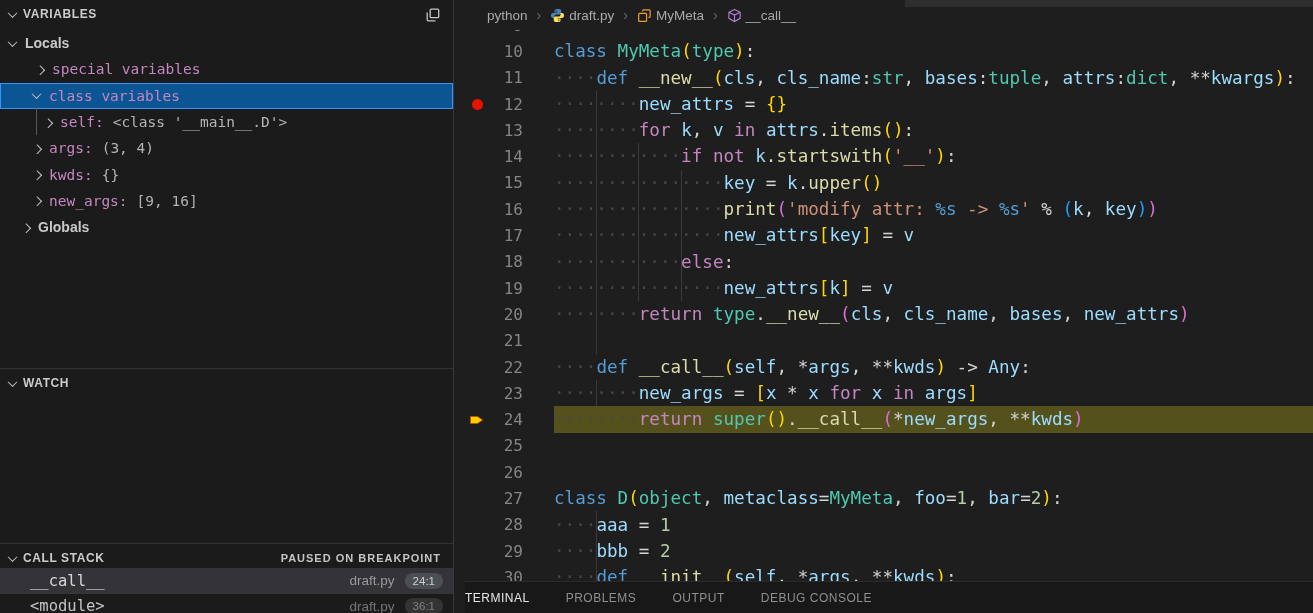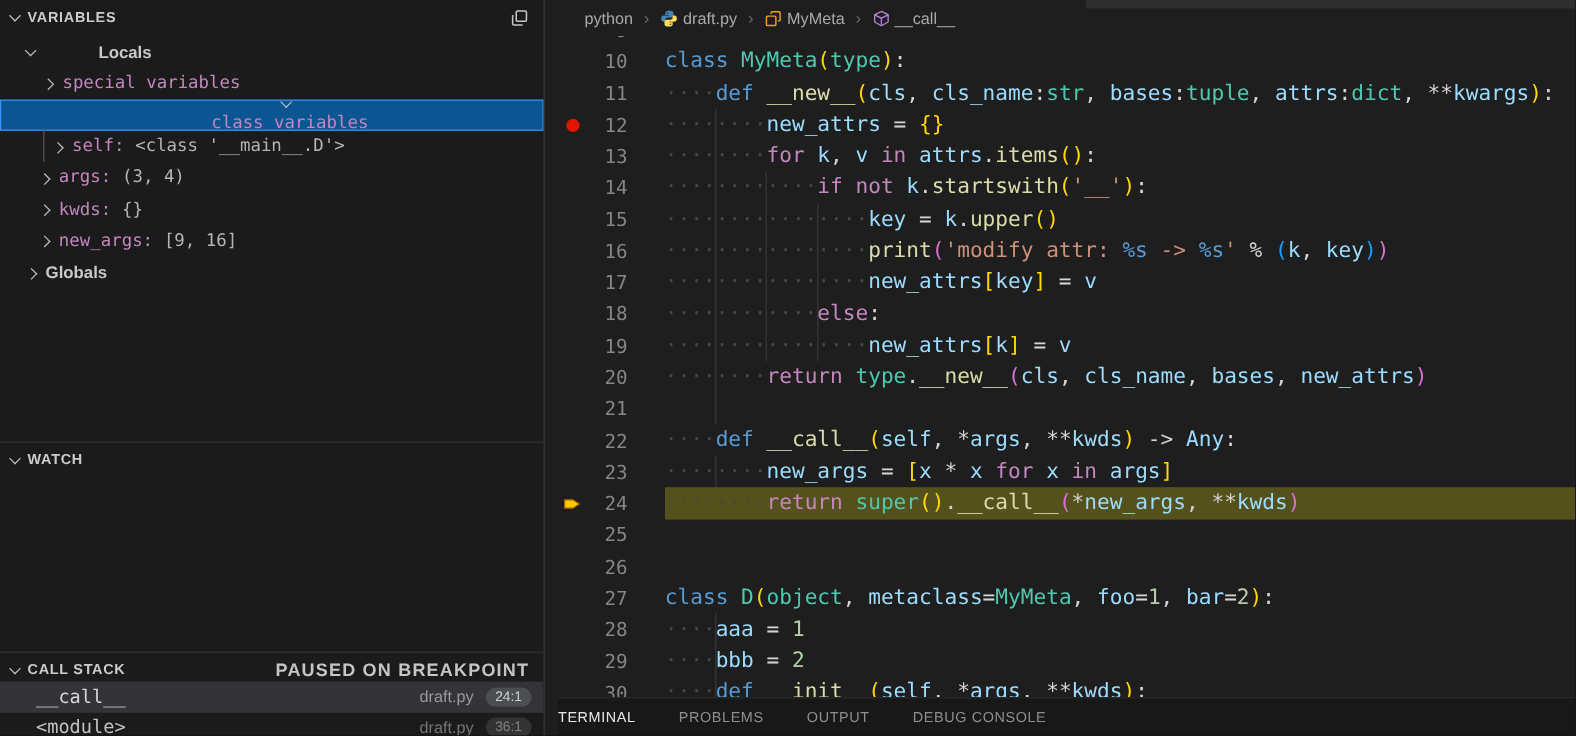--- a/index.html
+++ b/index.html
@@ -12,21 +12,21 @@
   .mono { font-family:"DejaVu Sans Mono", monospace; }
 
   
   #sidebar { position:absolute; left:0; top:0; width:454px; height:613px; background:#1b1b1b; border-right:1px solid #3a3a3a; }
   .pane { position:absolute; left:0; right:0; overflow:hidden; }
   #pane-variables { top:0; height:368px; }
   #pane-watch { top:368px; height:172px; border-top:1px solid #323232; }
   #pane-callstack { top:543px; height:73px; border-top:1px solid #323232; }
   .pane-header { height:28px; display:flex; align-items:center; padding-left:9px; gap:7px;
     color:#cccccc; font-size:12px; font-weight:bold; letter-spacing:0.6px; }
-  .pane-header .hstatus { margin-left:auto; padding-right:12px; font-size:15px; color:#c5c5c5; letter-spacing:1px; }
+  .pane-header .hstatus { margin-left:auto; padding-right:12px; font-size:11px; color:#c5c5c5; letter-spacing:1px; }
   .hicon { position:absolute; right:12px; top:7px; width:16px; height:16px; }
 
   .cv { display:inline-block; width:7px; height:7px; border-right:1.4px solid #c0c0c0; border-bottom:1.4px solid #c0c0c0; flex:0 0 7px; }
   .cv.down { transform:rotate(45deg) translate(-1px,-1px); }
   .cv.right { transform:rotate(-45deg) translate(0px,1px); }
 
   #var-rows { position:absolute; top:30px; left:0; right:0; bottom:0; }
   .trow { height:26.3px; display:flex; align-items:center; position:relative; cursor:pointer; }
   .trow .cvbox { width:12px; margin-right:7px; display:flex; justify-content:center; flex:0 0 12px; }
   .trow.sel { background:#0c5593; outline:1px solid #3794ff; outline-offset:-1px; }
@@ -86,33 +86,33 @@
         <span class="cv down"></span>
         <span>VARIABLES</span>
       </div>
       <span class="hicon">
         <svg viewBox="0 0 16 16" width="16" height="16" fill="none" stroke="#c5c5c5" stroke-width="1.3">
           <rect x="5.2" y="2.2" width="8.5" height="8.5" rx="1"></rect>
             <path d="M2.2 5.5 v7.3 a1 1 0 0 0 1 1 h7.3"></path>
         </svg>
       </span>
       <div id="var-rows">
-          <div class="trow" style="padding-left: 19px; gap: 44px;">
+          <div class="trow" style="padding-left: 6px;">
             <span class="cvbox">
               <span class="cv down"></span>
             </span>
             <span class="lbl-scope">Locals</span>
           </div>
           <div class="trow" style="padding-left: 33px;">
             <span class="cvbox">
               <span class="cv right"></span>
             </span>
             <span class="lbl-var">special variables</span>
           </div>
-          <div class="trow sel" style="padding-left: 30px; flex-direction: column;">
+          <div class="trow sel" style="padding-left: 30px;">
             <span class="cvbox">
               <span class="cv down"></span>
             </span>
             <span class="lbl-var">class variables</span>
           </div>
           <div class="trow guided" style="padding-left: 41px;">
             <span class="cvbox">
               <span class="cv right"></span>
             </span>
             <span class="lbl-var">self:</span>

